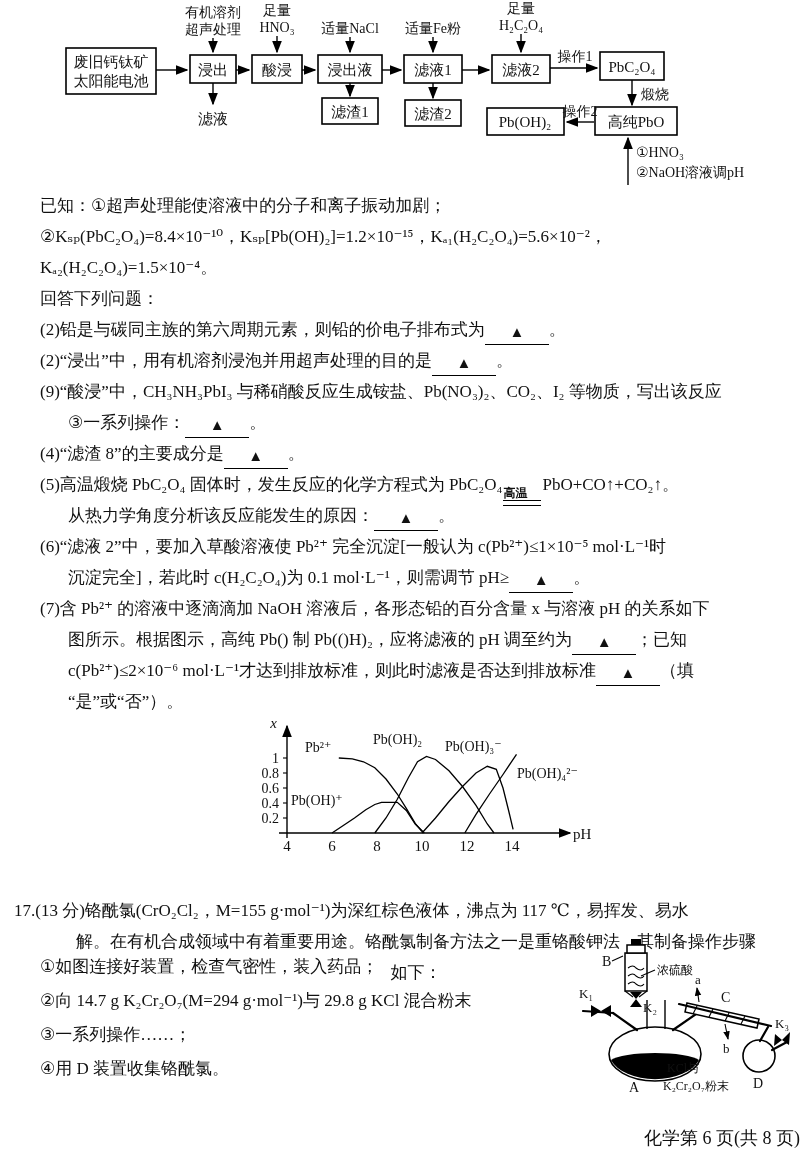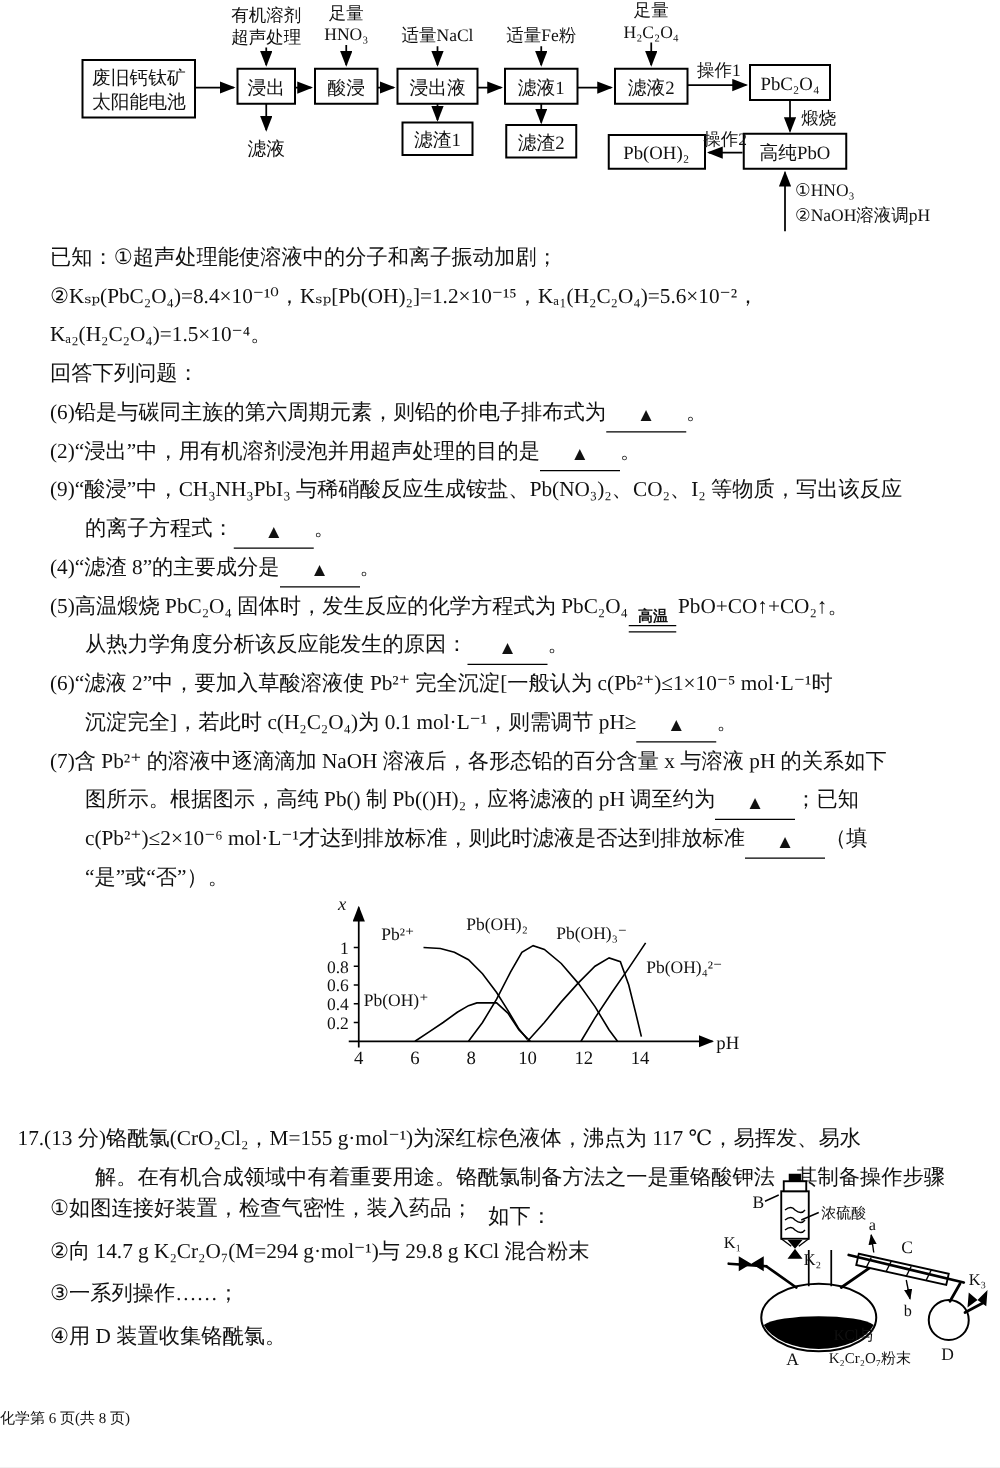--- a/index.html
+++ b/index.html
@@ -12,24 +12,24 @@
   .line{height:31px;line-height:31px;white-space:nowrap;}
   .cont{padding-left:28px;}
   .q17line{height:31px;line-height:31px;white-space:nowrap;}
   .q17cont{padding-left:26px;text-align:center;}
   .stepline{height:34px;line-height:34px;white-space:nowrap;}
   .blank{
     display:inline-block;min-width:52px;text-align:center;
     border-bottom:1.6px solid #000;line-height:20px;height:22px;
     vertical-align:-2px;padding:0 6px;font-size:15px;
   }
-  .rxn{display:inline-flex;flex-direction:column;align-items:center;vertical-align:-7px;margin:0 1px;}
+  .rxn{display:inline-flex;flex-direction:column;align-items:flex-start;vertical-align:-7px;margin:0 1px;}
   .rxn-cond{font-size:12px;line-height:13px;font-weight:bold;}
   .rxn-line{width:38px;height:4px;border-top:1.5px solid #000;border-bottom:1.5px solid #000;margin-top:0;}
-  .footer{position:absolute;left:0;top:1126px;width:100%;text-align:left;font-size:12px;}
+  .footer{position:absolute;left:0;top:1126px;width:100%;text-align:right;font-size:18px;}
   svg text{font-family:"Liberation Serif","DejaVu Serif","DejaVu Sans",serif;fill:#111;}
   svg .box{fill:#fff;stroke:#000;stroke-width:1.6;}
   svg .ln{stroke:#000;stroke-width:1.4;fill:none;}
   svg .tube{stroke:#000;stroke-width:2.2;fill:none;stroke-linecap:round;}
   svg .thin{stroke:#000;stroke-width:1.1;fill:none;}
 </style>
 </head>
 <body>
 
 <div class="page">
@@ -116,28 +116,28 @@
 
   <div class="abs" style="left:40px;top:190px;width:740px">
     <div class="line">已知：①超声处理能使溶液中的分子和离子振动加剧；</div>
     <div class="line">②Kₛₚ(PbC₂O₄)=8.4×10⁻¹⁰，Kₛₚ[Pb(OH)₂]=1.2×10⁻¹⁵，Kₐ₁(H₂C₂O₄)=5.6×10⁻²，</div>
     <div class="line">Kₐ₂(H₂C₂O₄)=1.5×10⁻⁴。</div>
     <div class="line">回答下列问题：</div>
   </div>
 
   <div class="abs" style="left:40px;top:314px;width:748px">
     <div class="line">
-      <span>(6)铅是与碳同主族的第六周期元素，则铅的价电子排布式为</span><span class="blank">▲</span><span>。</span>
+      <span>(2)铅是与碳同主族的第六周期元素，则铅的价电子排布式为</span><span class="blank">▲</span><span>。</span>
     </div>
     <div class="line">
       <span>(2)“浸出”中，用有机溶剂浸泡并用超声处理的目的是</span><span class="blank">▲</span><span>。</span>
     </div>
     <div class="line">(9)“酸浸”中，CH₃NH₃PbI₃ 与稀硝酸反应生成铵盐、Pb(NO₃)₂、CO₂、I₂ 等物质，写出该反应</div>
     <div class="line cont">
-      <span>的离子方程式：</span><span class="blank">▲</span><span>。</span>
+      <span>③一系列操作：</span><span class="blank">▲</span><span>。</span>
     </div>
     <div class="line">
       <span>(4)“滤渣 8”的主要成分是</span><span class="blank">▲</span><span>。</span>
     </div>
     <div class="line">
       <span>(5)高温煅烧 PbC₂O₄ 固体时，发生反应的化学方程式为 PbC₂O₄</span><span class="rxn">
           <span class="rxn-cond">高温</span>
           <span class="rxn-line"></span>
         </span><span>PbO+CO↑+CO₂↑。</span>
     </div>

